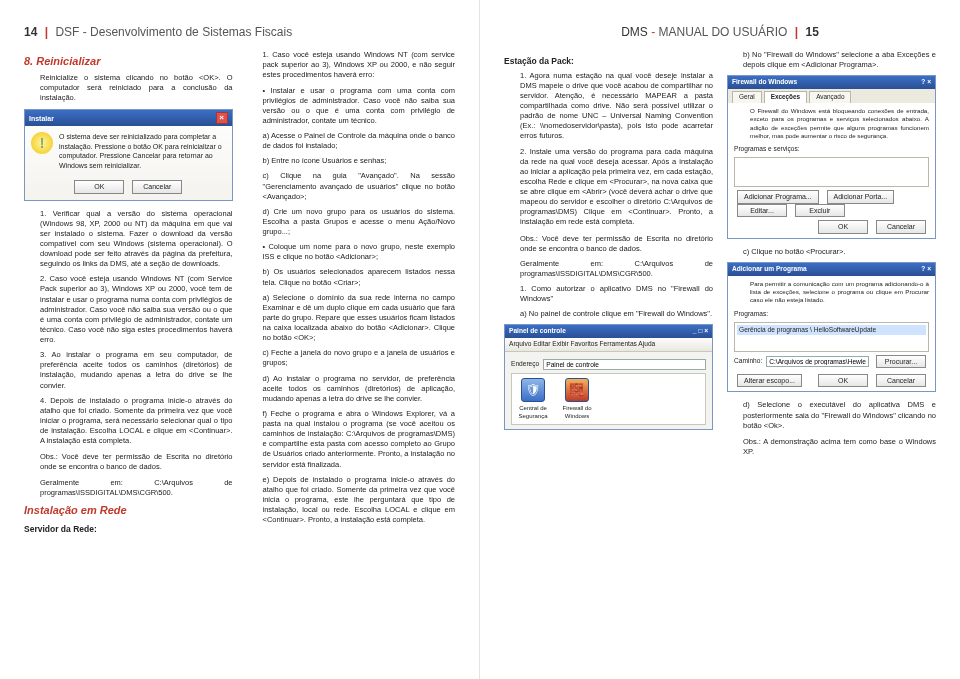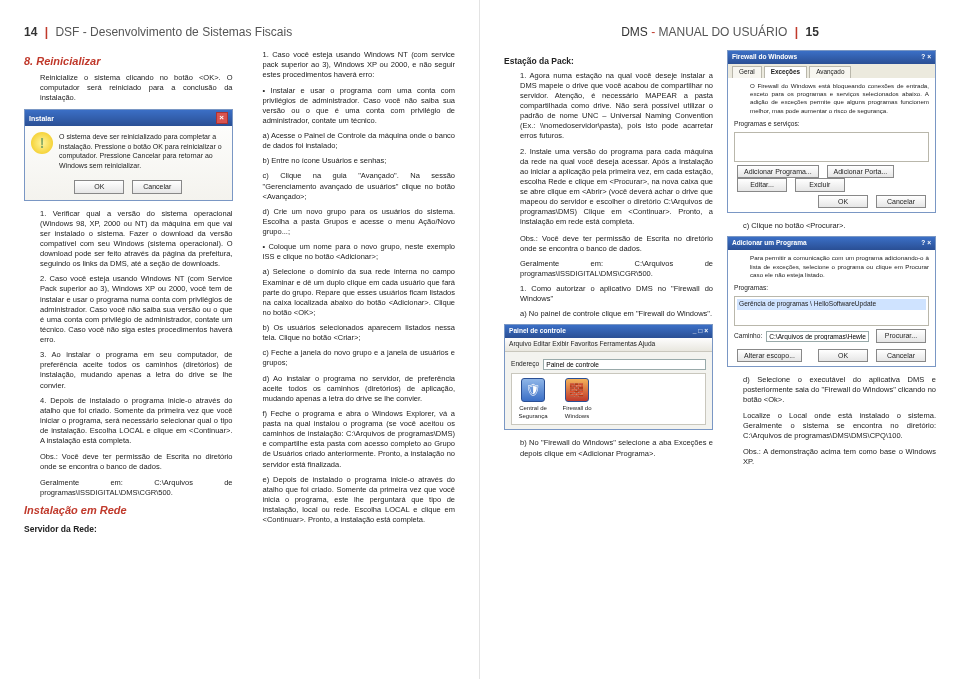--- a/index.html
+++ b/index.html
@@ -180,22 +180,22 @@
 
       <div class="section-title">Instalação em Rede</div>
       <div class="sub-title">Servidor da Rede:</div>
       <p>1. Caso você esteja usando Windows NT (com service pack superior ao 3), Windows XP ou 2000, e não seguir estes procedimentos haverá erro:</p>
       <p>• Instalar e usar o programa com uma conta com privilégios de administrador. Caso você não saiba sua versão ou o que é uma conta com privilégio de administrador, contate um técnico.</p>
       <p>a) Acesse o Painel de Controle da máquina onde o banco de dados foi instalado;</p>
       <p>b) Entre no ícone Usuários e senhas;</p>
       <p>c) Clique na guia "Avançado". Na sessão "Gerenciamento avançado de usuários" clique no botão &lt;Avançado&gt;;</p>
       <p>d) Crie um novo grupo para os usuários do sistema. Escolha a pasta Grupos e acesse o menu Ação/Novo grupo...;</p>
       <p>• Coloque um nome para o novo grupo, neste exemplo ISS e clique no botão &lt;Adicionar&gt;;</p>
+      <p>b) Os usuários selecionados aparecem listados nessa tela. Clique no botão &lt;Criar&gt;;</p>
       <p>a) Selecione o domínio da sua rede interna no campo Examinar e dê um duplo clique em cada usuário que fará parte do grupo. Repare que esses usuários ficam listados na caixa localizada abaixo do botão &lt;Adicionar&gt;. Clique no botão &lt;OK&gt;;</p>
-      <p>b) Os usuários selecionados aparecem listados nessa tela. Clique no botão &lt;Criar&gt;;</p>
       <p>c) Feche a janela do novo grupo e a janela de usuários e grupos;</p>
       <p>d) Ao instalar o programa no servidor, de preferência aceite todos os caminhos (diretórios) de aplicação, mudando apenas a letra do drive se lhe convier.</p>
       <p>f) Feche o programa e abra o Windows Explorer, vá a pasta na qual instalou o programa (se você aceitou os caminhos de instalação: C:\Arquivos de programas\DMS) e compartilhe esta pasta com acesso completo ao Grupo de Usuários criado anteriormente. Pronto, a instalação no servidor está finalizada.</p>
       <p>e) Depois de instalado o programa inicie-o através do atalho que foi criado. Somente da primeira vez que você inicia o programa, este lhe perguntará que tipo de instalação, local ou rede. Escolha LOCAL e clique em &lt;Continuar&gt;. Pronto, a instalação está completa.</p>
     </div>
   </div>
 
   <div class="page page-right">
     <div class="hdr-row" style="justify-content:center">
       <div class="hdr-right">
@@ -292,18 +292,17 @@
             <span class="winbtn">Alterar escopo...</span>
             <span>
               <span class="winbtn">OK</span>
               <span class="winbtn">Cancelar</span>
             </span>
           </div>
         </div>
       </div>
 
       <p>d) Selecione o executável do aplicativa DMS e posteriormente saia do "Firewall do Windows" clicando no botão &lt;Ok&gt;.</p>
-      <p>Localize o Local onde está instalado o sistema. Geralmente o sistema se encontra no diretório: C:\Arquivos de programas\DMS\DMS\CPQ\100.</p>
       <p class="obs">Obs.: A demonstração acima tem como base o Windows XP.</p>
     </div>
   </div>
 
 </div>
 
 </body></html>

